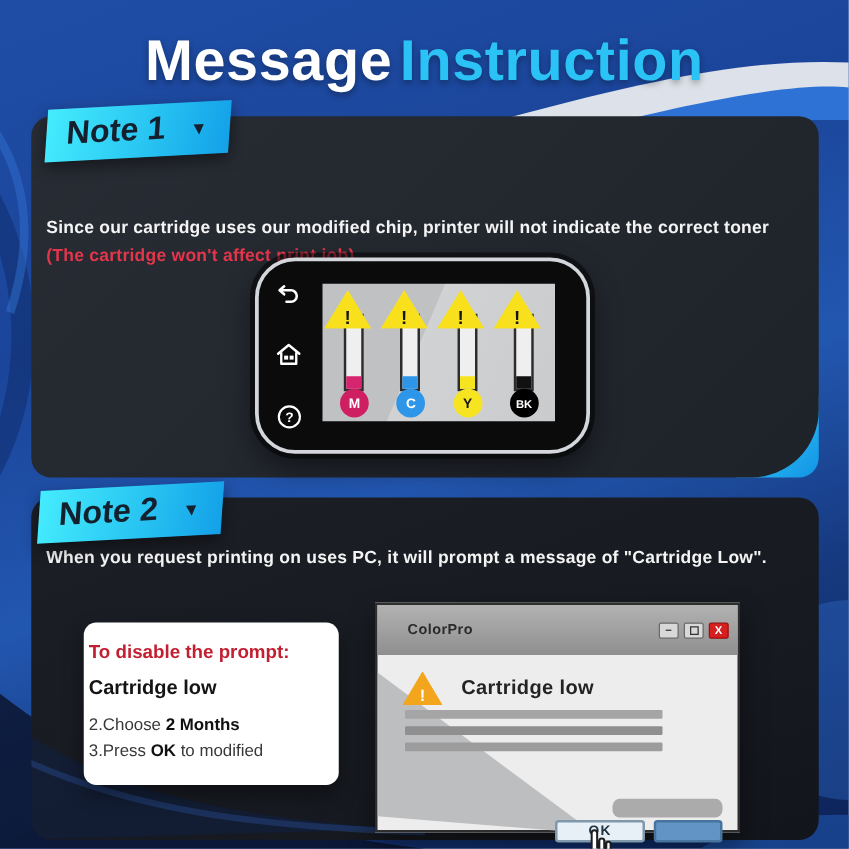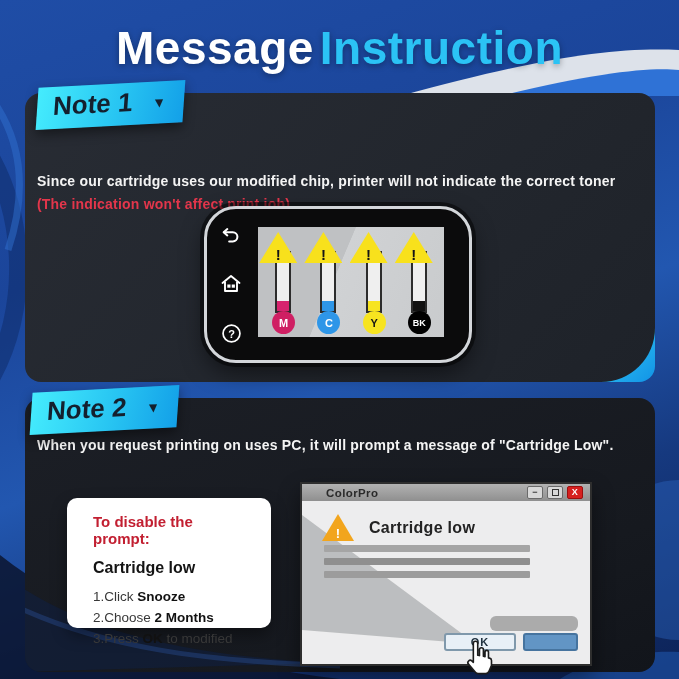--- a/index.html
+++ b/index.html
@@ -61,31 +61,31 @@
     clip-path:polygon(50% 0,100% 100%,0 100%);display:flex;align-items:flex-end;
     justify-content:center;color:#151515;font-weight:800;font-size:15px;line-height:17px;z-index:2;}
   .badge{position:absolute;left:9px;bottom:3px;width:23px;height:23px;border-radius:50%;
     display:flex;align-items:center;justify-content:center;font-weight:800;font-size:11px;color:#fff;}
   .badge.m{background:#cf1f63;} .badge.c{background:#2e96e8;}
   .badge.y{background:#f7e420;color:#151515;} .badge.bk{background:#000;font-size:9px;}
 
   
   #tipcard{position:absolute;left:67px;top:498px;width:204px;height:130px;z-index:4;
     background:#ffffff;border-radius:10px;box-shadow:0 7px 16px rgba(0,0,0,.4);
-    padding:15px 26px;box-sizing:border-box;}
+    padding:15px 4px;box-sizing:border-box;}
   .tip-heading{color:#c21f31;font-size:15px;font-weight:800;}
   .tip-sub{margin-top:12px;font-size:16px;font-weight:800;color:#141414;}
   .tip-steps{margin-top:9px;font-size:13.5px;color:#383838;line-height:21px;}
   .tip-steps b{color:#111;}
 
   
   #dialog{position:absolute;left:300px;top:482px;width:292px;height:184px;z-index:3;
     background:#ededee;border:2px solid #2e2e2e;box-sizing:border-box;
     box-shadow:0 10px 20px rgba(0,0,0,.45);}
-  .titlebar{height:17px;background:linear-gradient(#b2b2b2,#8f8f8f);display:flex;
+  .titlebar{height:40px;background:linear-gradient(#b2b2b2,#8f8f8f);display:flex;
     align-items:center;padding:0 7px 0 24px;font-size:11.5px;color:#2a2a2a;
     font-weight:600;letter-spacing:.4px;}
   .winbtns{margin-left:auto;display:flex;gap:4px;}
   .winbtn{width:16px;height:13px;border:1px solid #6a6a6a;background:#d8d8d8;border-radius:2px;
     font-size:9px;line-height:11px;text-align:center;color:#333;font-weight:700;box-sizing:border-box;}
   .winbtn.max span{display:inline-block;width:5px;height:5px;border:1.5px solid #333;margin-top:2px;}
   .winbtn.close{background:#d6201f;border-color:#9c0f0f;color:#fff;}
   .dlg-body{position:relative;height:154px;}
   .wedge{position:absolute;left:0;top:0;}
   .warn-row{position:absolute;left:20px;top:13px;display:flex;align-items:center;gap:15px;z-index:2;}
@@ -129,21 +129,21 @@
   <div class="panel-body"></div>
 </div>
 
 <div class="note-label" id="label1">
   <span>Note 1</span>
   <span class="tri">▼</span>
 </div>
 
 <div class="note-text" id="text1">
   <div>Since our cartridge uses our modified chip, printer will not indicate the correct toner</div>
-  <div class="red-line">(The indication won't affect print job)</div>
+  <div class="red-line">(The cartridge won't affect print job)</div>
 </div>
 
 <div id="printer">
   <div class="nav">
     <svg width="22" height="22" viewBox="0 0 24 24">
       <path d="M8 5.5 L4 9 L8 12.5" stroke="#fff" stroke-width="2.2" fill="none" stroke-linecap="round" stroke-linejoin="round"></path>
       <path d="M4.5 9 H14 a5 5 0 0 1 0 10 H10" stroke="#fff" stroke-width="2.2" fill="none" stroke-linecap="round"></path>
     </svg>
     <svg width="24" height="24" viewBox="0 0 24 24">
       <path d="M3.5 11 L12 4 L20.5 11" stroke="#fff" stroke-width="1.9" fill="none" stroke-linecap="round" stroke-linejoin="round"></path>
@@ -211,21 +211,20 @@
 </div>
 
 <div class="note-text" id="text2">
   <div>When you request printing on uses PC, it will prompt a message of "Cartridge Low".</div>
 </div>
 
 <div id="tipcard">
   <div class="tip-heading">To disable the prompt:</div>
   <div class="tip-sub">Cartridge low</div>
   <div class="tip-steps">
-    <div><span>1.Click </span><b>Snooze</b><span></span></div>
     <div><span>2.Choose </span><b>2 Months</b><span></span></div>
     <div><span>3.Press </span><b>OK</b><span> to modified</span></div>
   </div>
 </div>
 
 <div id="dialog">
   <div class="titlebar">
     <span>ColorPro</span>
     <span class="winbtns">
       <span class="winbtn">−</span>

